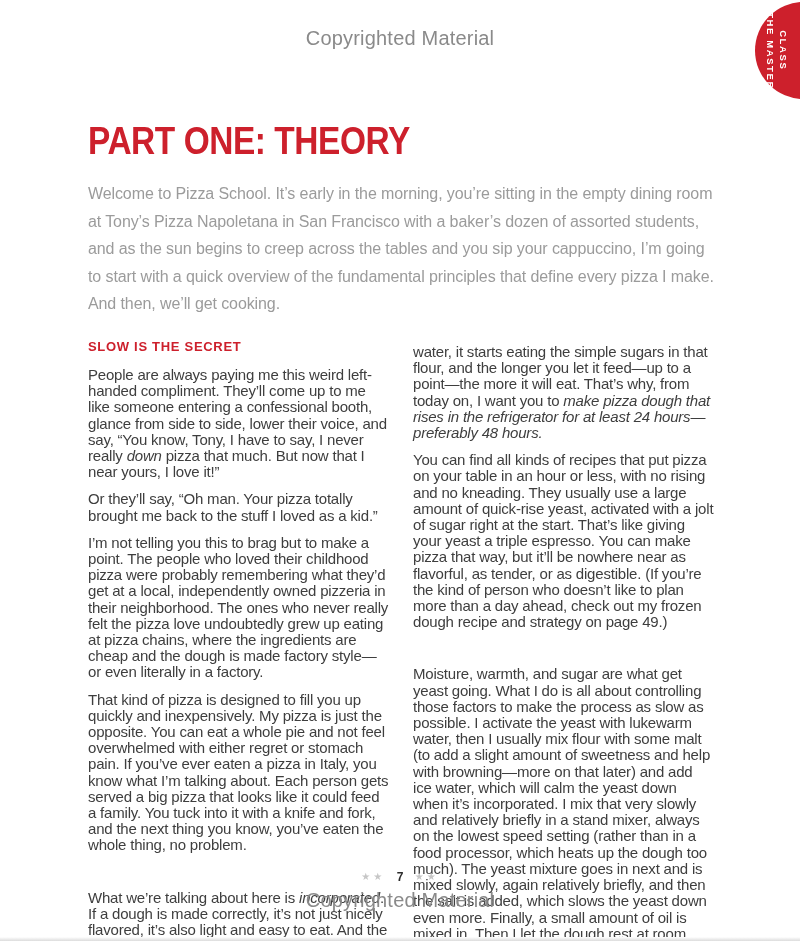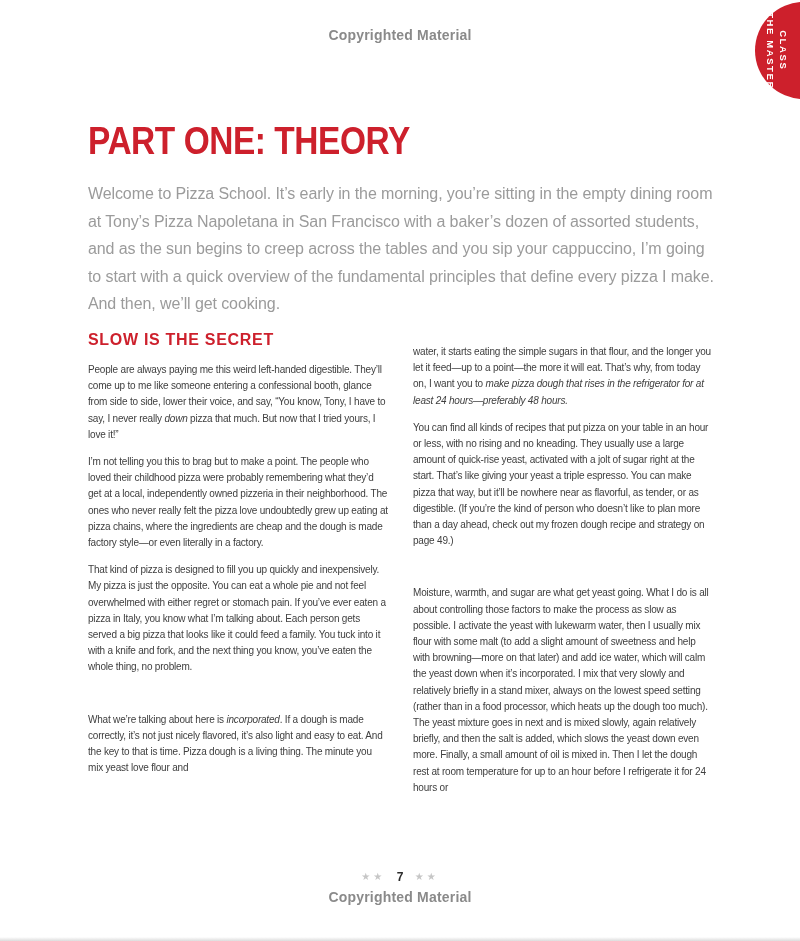--- a/index.html
+++ b/index.html
@@ -21,22 +21,22 @@
     position:relative;
     width:800px;
     height:941px;
     background:var(--background);
     overflow:hidden;
     margin:0;
   }
   
   .copyright{
     color:var(--copyright-gray);
-    font-size:14px;
-    font-weight:700;
+    font-size:20px;
+    font-weight:400;
     letter-spacing:0.2px;
     text-align:center;
   }
   .copyright.top{
     position:absolute;
     top:27px;
     left:0; right:0;
   }
   
   .badge{
@@ -94,30 +94,30 @@
     position:absolute;
     left:88px;
     top:331px;
     width:626px;
     display:flex;
     gap:24px;
   }
   .col{width:301px;}
   .col.right{padding-top:13px;}
   .section-heading{
-    margin:0 0 13px;
+    margin:8px 0 13px;
     color:var(--accent-red);
-    font-size:16px;
+    font-size:13px;
     font-weight:700;
     letter-spacing:0.7px;
   }
   .col p{
     margin:0 0 11px;
     color:var(--body-text);
-    font-size:10px;
+    font-size:15px;
     line-height:16.2px;
     letter-spacing:-0.2px;
   }
   .col p:last-child{margin-bottom:0;margin-top:36px;}
   .col p em{font-style:italic;}
   
   .footer{
     position:absolute;
     left:0; right:0;
     top:869px;
@@ -160,21 +160,22 @@
   </div>
 
   <h1 class="title">PART ONE: THEORY</h1>
 
   <p class="intro">Welcome to Pizza School. It’s early in the morning, you’re sitting in the empty dining room at Tony’s Pizza Napoletana in San Francisco with a baker’s dozen of assorted students, and as the sun begins to creep across the tables and you sip your cappuccino, I’m going to start with a quick overview of the fundamental principles that define every pizza I make. And then, we’ll get cooking.</p>
 
   <div class="columns">
     <div class="col">
       <h2 class="section-heading">SLOW IS THE SECRET</h2>
       <div>
-          <p><span>People are always paying me this weird left-handed digestible. They’ll come up to me like someone entering a confessional booth, glance from side to side, lower their voice, and say, “You know, Tony, I have to say, I never really </span><em>down</em><span> pizza that much. But now that I tried yours, I love it!”</span></p>
+          <p><span>People are always paying me this weird left-handed compliment. They’ll come up to me like someone entering a confessional booth, glance from side to side, lower their voice, and say, “You know, Tony, I have to say, I never really </span><em>down</em><span> pizza that much. But now that I near yours, I love it!”</span></p>
+          <p><span>Or they’ll say, “Oh man. Your pizza totally brought me back to the stuff I loved as a kid.”</span></p>
           <p><span>I’m not telling you this to brag but to make a point. The people who loved their childhood pizza were probably remembering what they’d get at a local, independently owned pizzeria in their neighborhood. The ones who never really felt the pizza love undoubtedly grew up eating at pizza chains, where the ingredients are cheap and the dough is made factory style—or even literally in a factory.</span></p>
           <p><span>That kind of pizza is designed to fill you up quickly and inexpensively. My pizza is just the opposite. You can eat a whole pie and not feel overwhelmed with either regret or stomach pain. If you’ve ever eaten a pizza in Italy, you know what I’m talking about. Each person gets served a big pizza that looks like it could feed a family. You tuck into it with a knife and fork, and the next thing you know, you’ve eaten the whole thing, no problem.</span></p>
           <p><span>What we’re talking about here is </span><em>incorporated</em><span>. If a dough is made correctly, it’s not just nicely flavored, it’s also light and easy to eat. And the key to that is time. Pizza dough is a living thing. The minute you mix yeast love flour and</span></p>
         </div>
     </div>
     <div class="col right">
       <div>
           <p><span>water, it starts eating the simple sugars in that flour, and the longer you let it feed—up to a point—the more it will eat. That’s why, from today on, I want you to </span><em>make pizza dough that rises in the refrigerator for at least 24 hours—preferably 48 hours.</em></p>
           <p><span>You can find all kinds of recipes that put pizza on your table in an hour or less, with no rising and no kneading. They usually use a large amount of quick-rise yeast, activated with a jolt of sugar right at the start. That’s like giving your yeast a triple espresso. You can make pizza that way, but it’ll be nowhere near as flavorful, as tender, or as digestible. (If you’re the kind of person who doesn’t like to plan more than a day ahead, check out my frozen dough recipe and strategy on page 49.)</span></p>
           <p><span>Moisture, warmth, and sugar are what get yeast going. What I do is all about controlling those factors to make the process as slow as possible. I activate the yeast with lukewarm water, then I usually mix flour with some malt (to add a slight amount of sweetness and help with browning—more on that later) and add ice water, which will calm the yeast down when it’s incorporated. I mix that very slowly and relatively briefly in a stand mixer, always on the lowest speed setting (rather than in a food processor, which heats up the dough too much). The yeast mixture goes in next and is mixed slowly, again relatively briefly, and then the salt is added, which slows the yeast down even more. Finally, a small amount of oil is mixed in. Then I let the dough rest at room temperature for up to an hour before I refrigerate it for 24 hours or</span></p>

